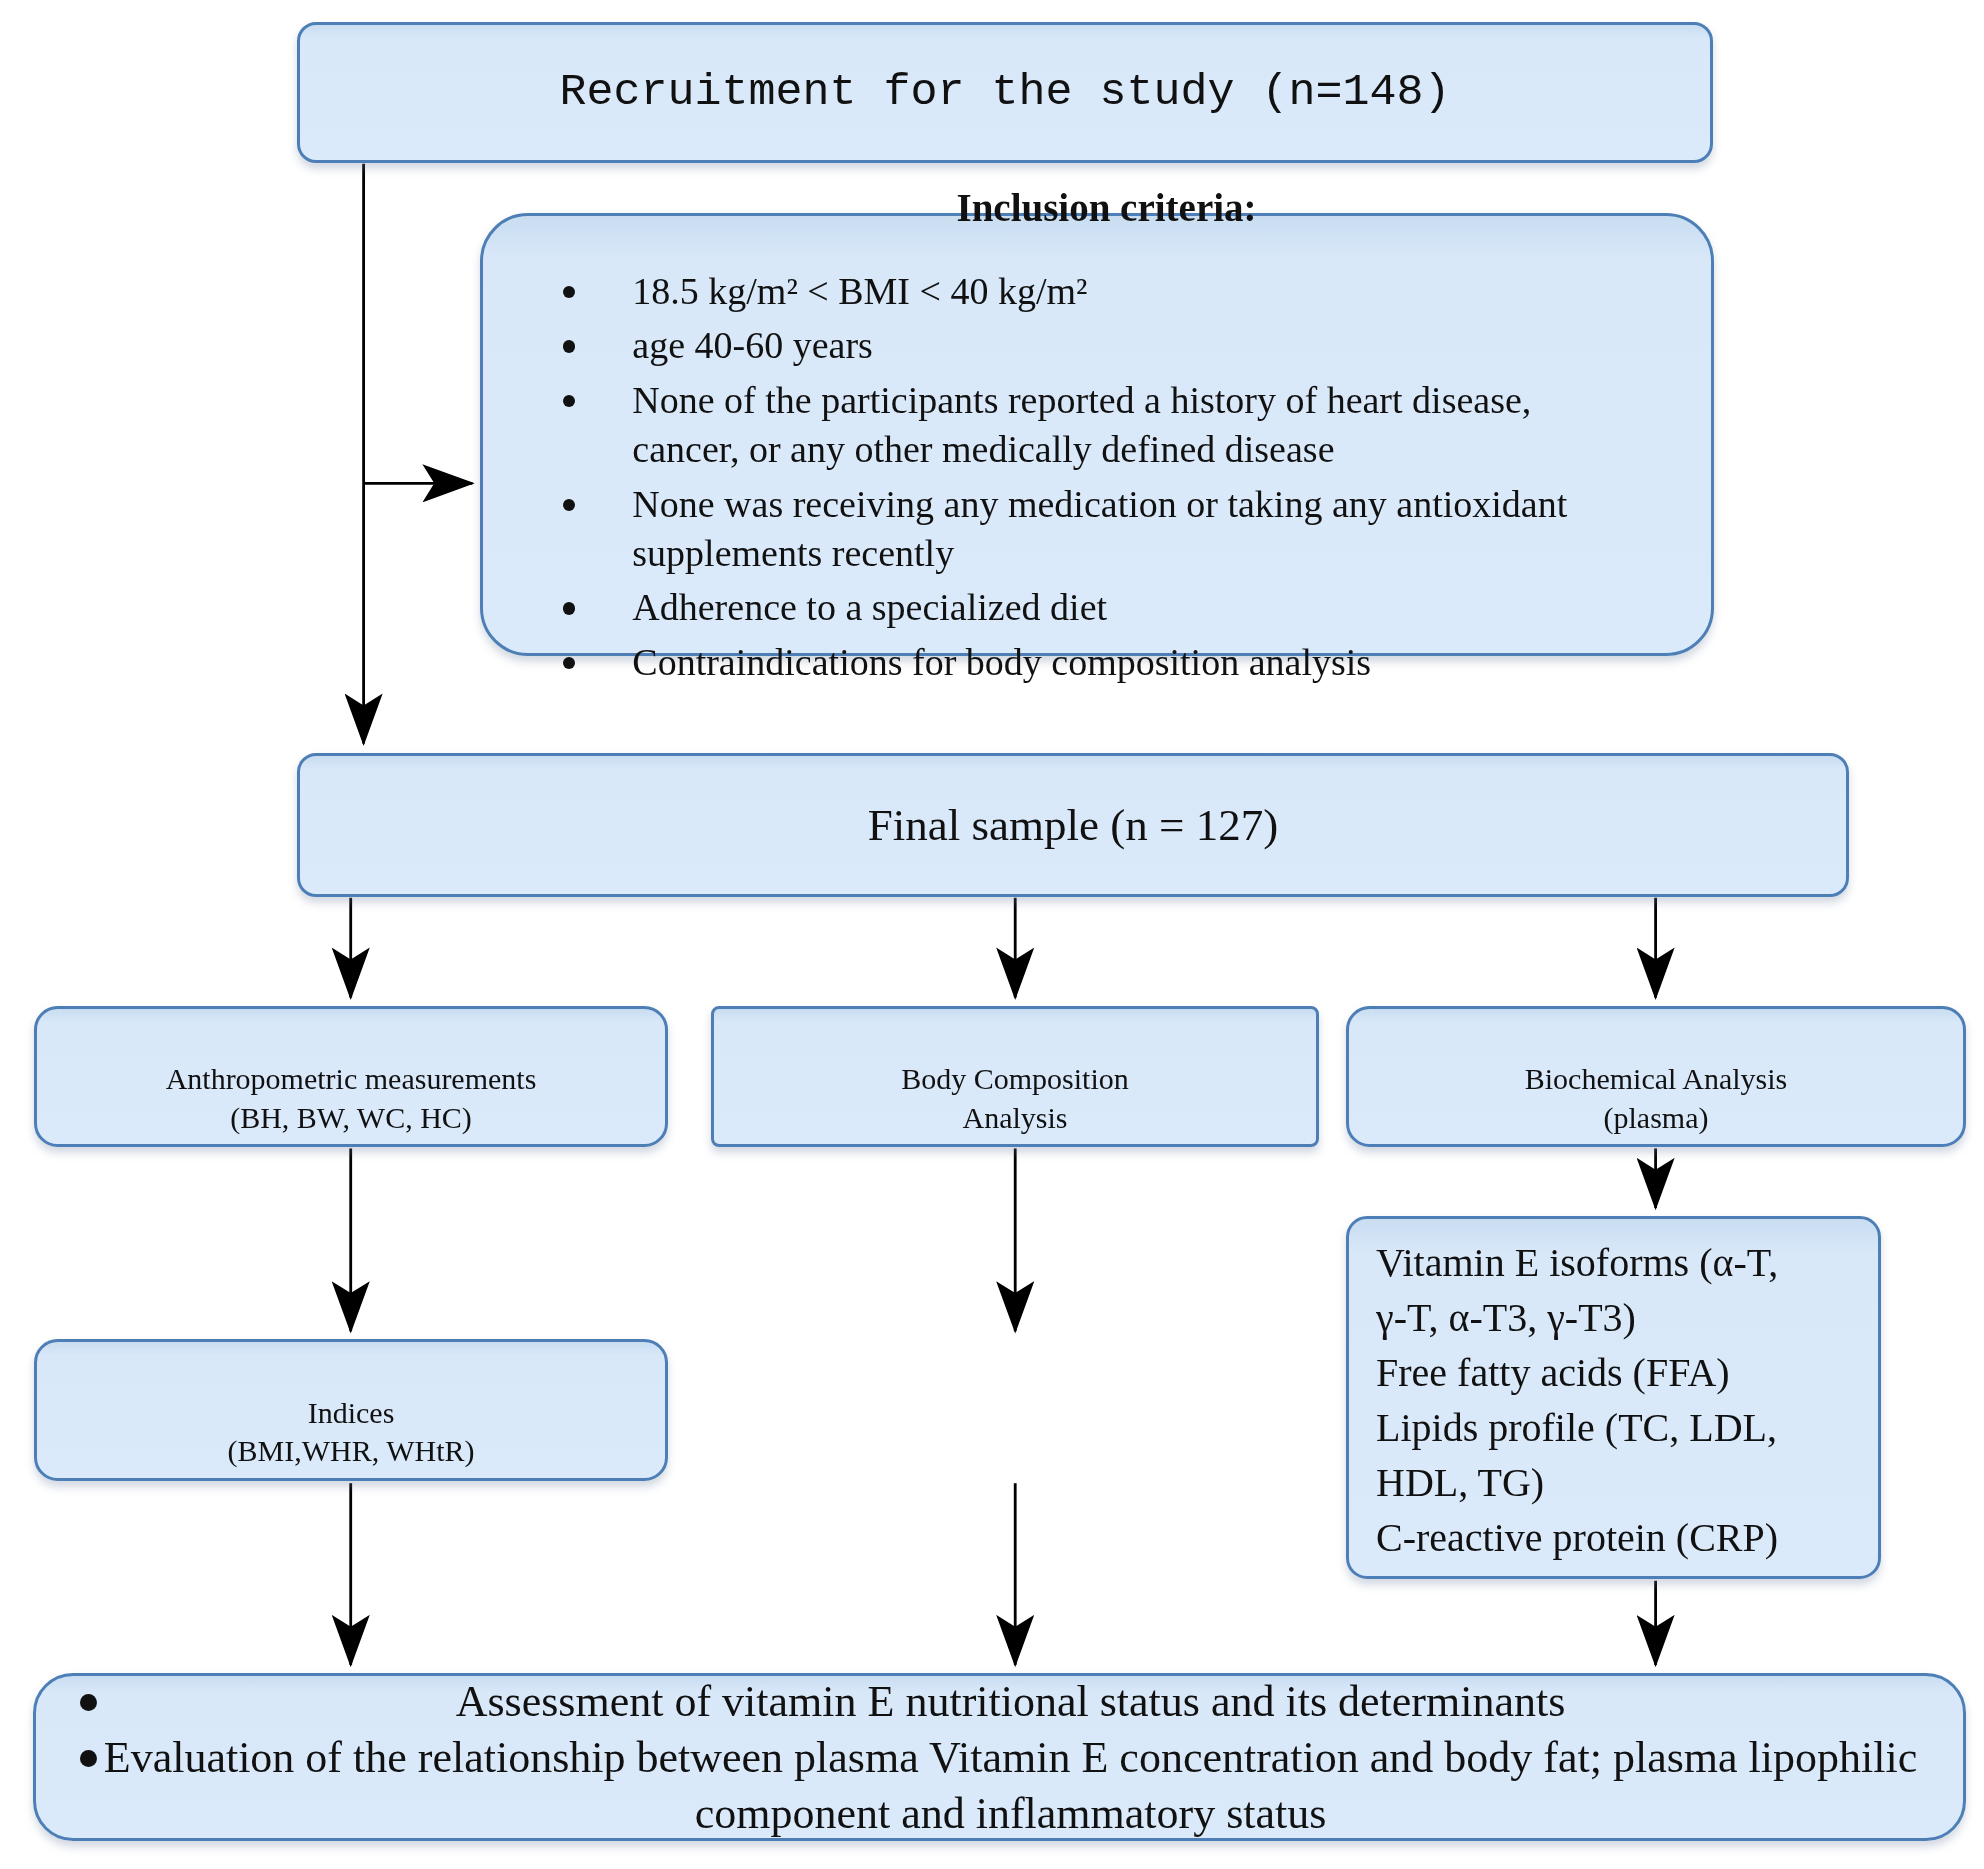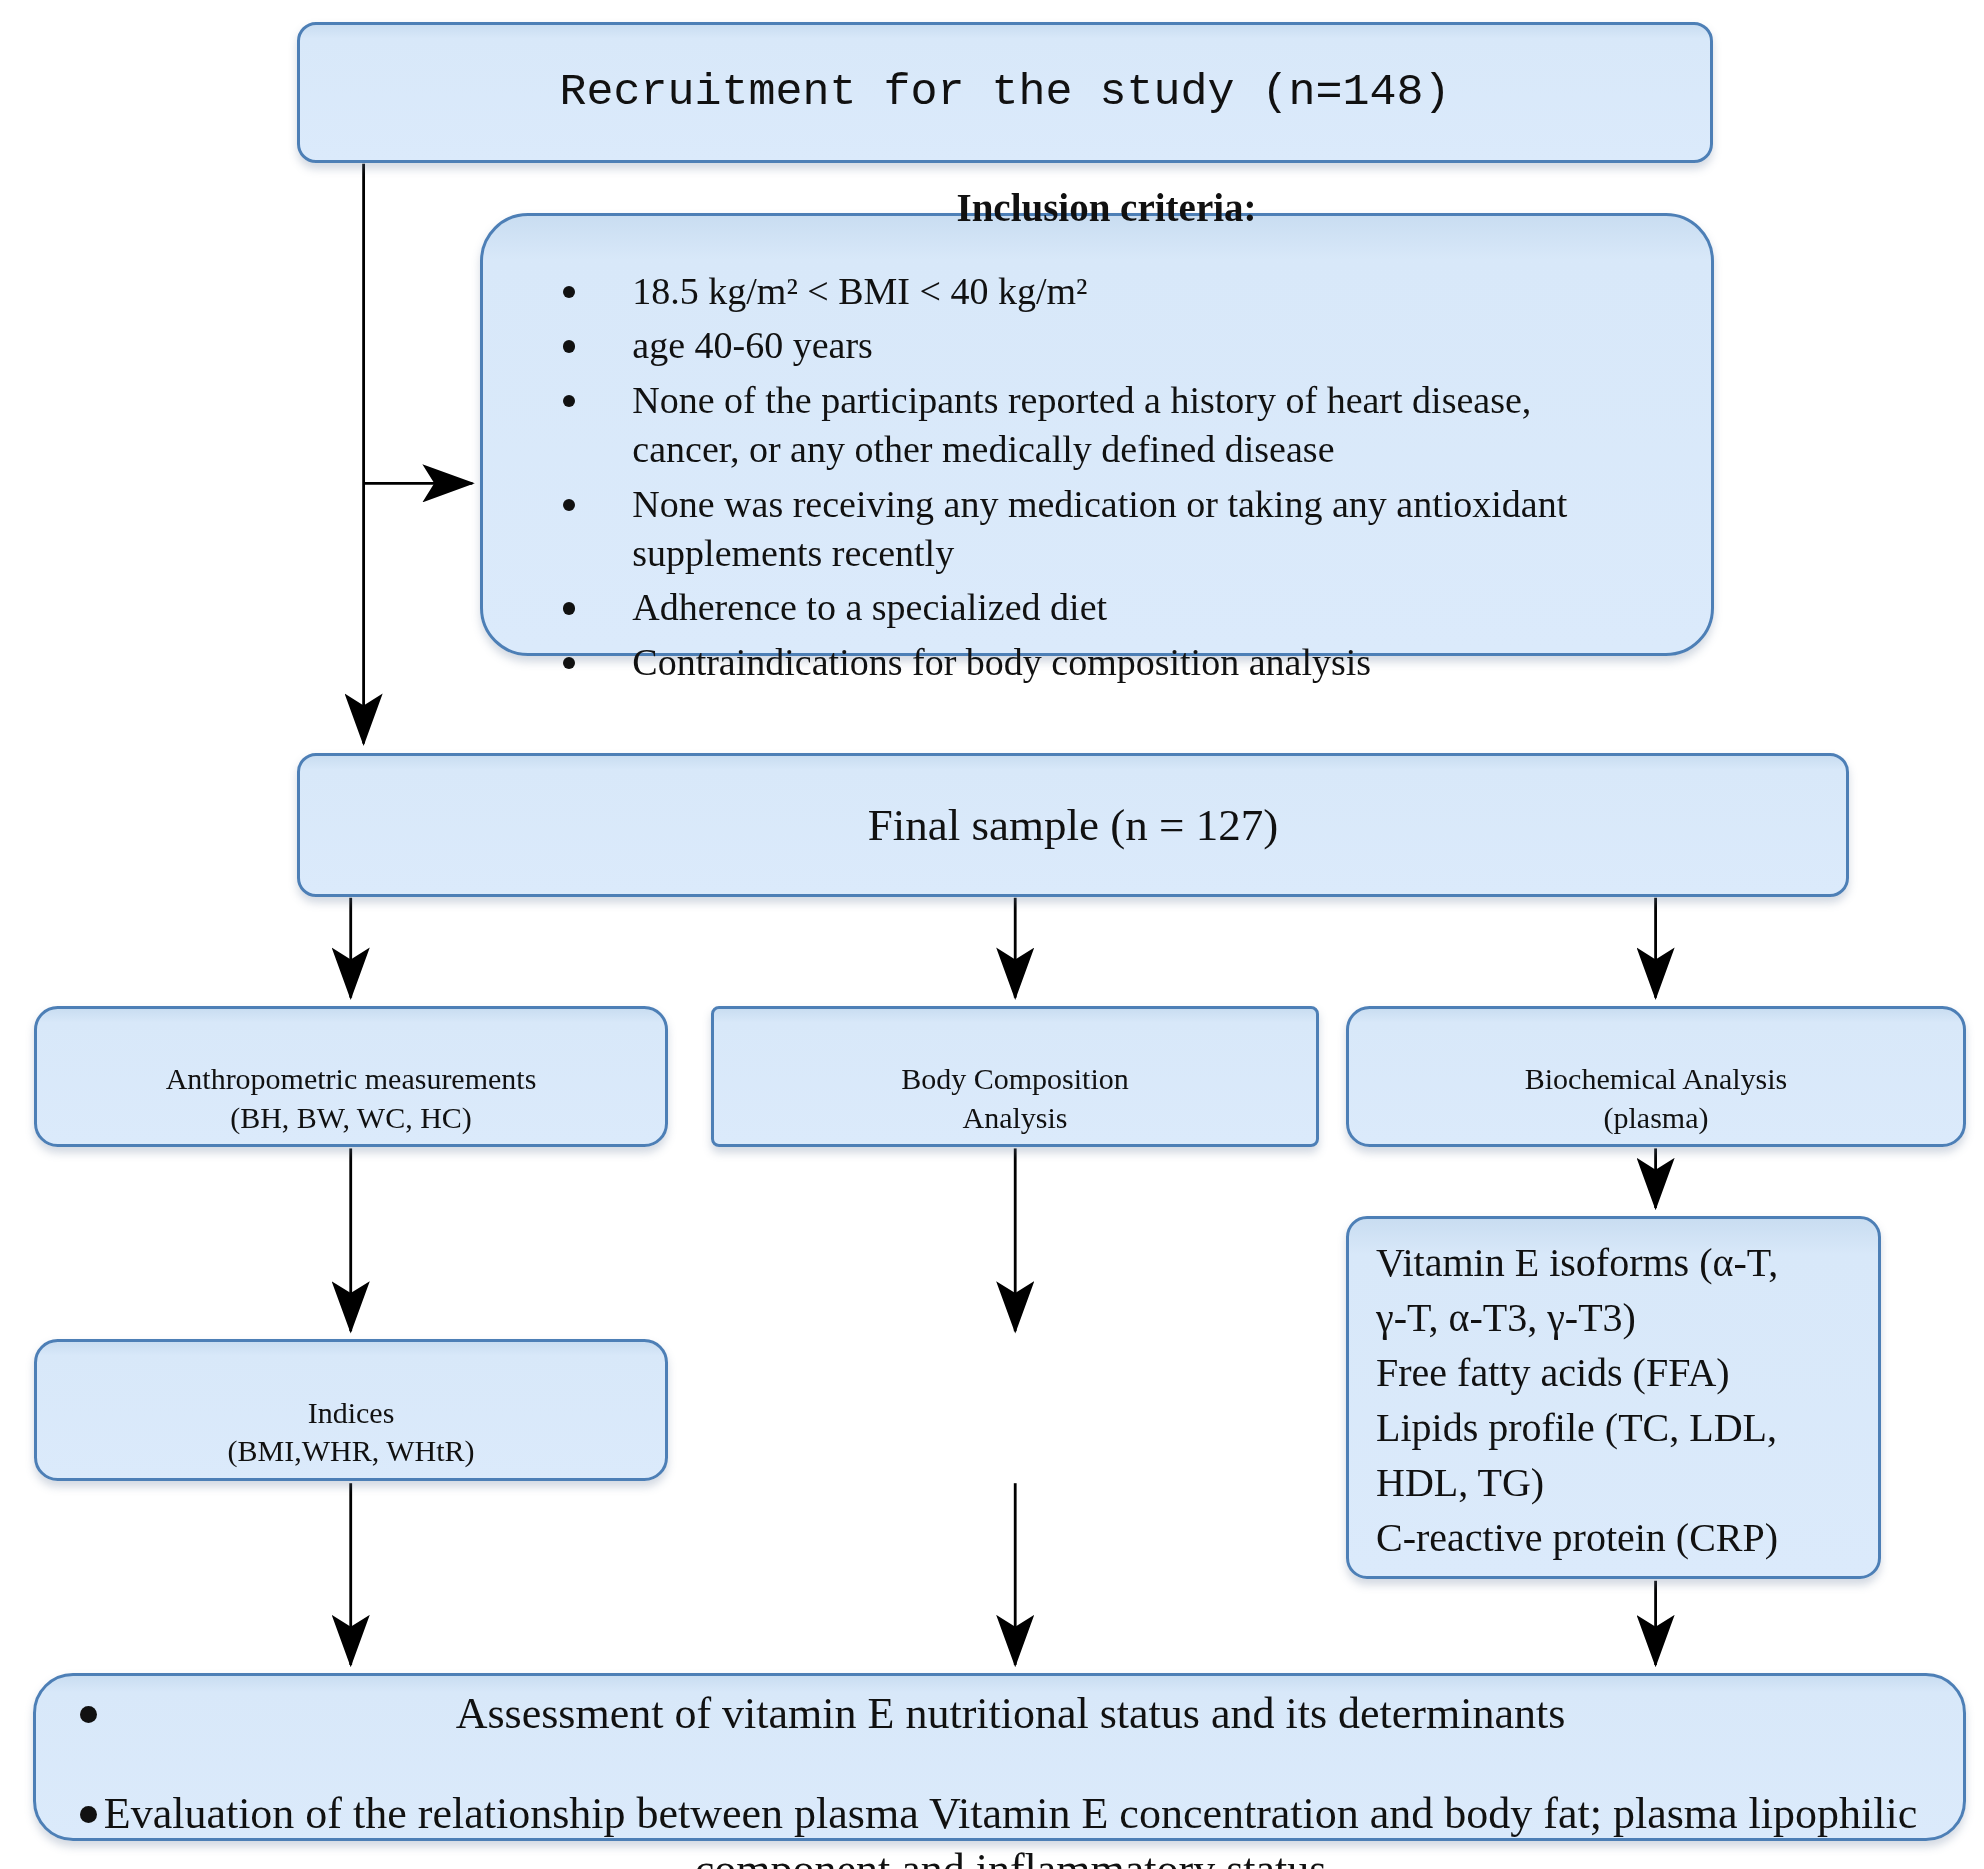--- a/index.html
+++ b/index.html
@@ -53,23 +53,22 @@
   #body-fat{left:711px;top:1339px;width:608px;height:142px;border-radius:23.6px;}
   #biochem-panel{
     left:1346px;top:1216px;width:535px;height:363px;border-radius:21px;
     justify-content:flex-start;align-items:flex-start;text-align:left;
     padding:15.7px 17px 11.2px 27px;
   }
   #biochem-panel .pline{font-size:40px;line-height:55px;white-space:nowrap;}
   
   #outcomes{
     left:33px;top:1673px;width:1933px;height:168px;border-radius:40px;
-    justify-content:space-between;align-items:stretch;text-align:left;
+    justify-content:center;align-items:stretch;text-align:left;
     padding:10px 39px 7.9px 0;
-    gap:44px;
   }
   .obullet{display:flex;align-items:flex-start;}
   .obullet .odot{
     flex:0 0 auto;width:17px;height:17px;border-radius:50%;
     background:#111;margin:20px 0 0 44px;
   }
   .obullet .otext{flex:1 1 auto;text-align:center;font-size:44px;line-height:56px;}
 </style>
 </head>
 <body>

